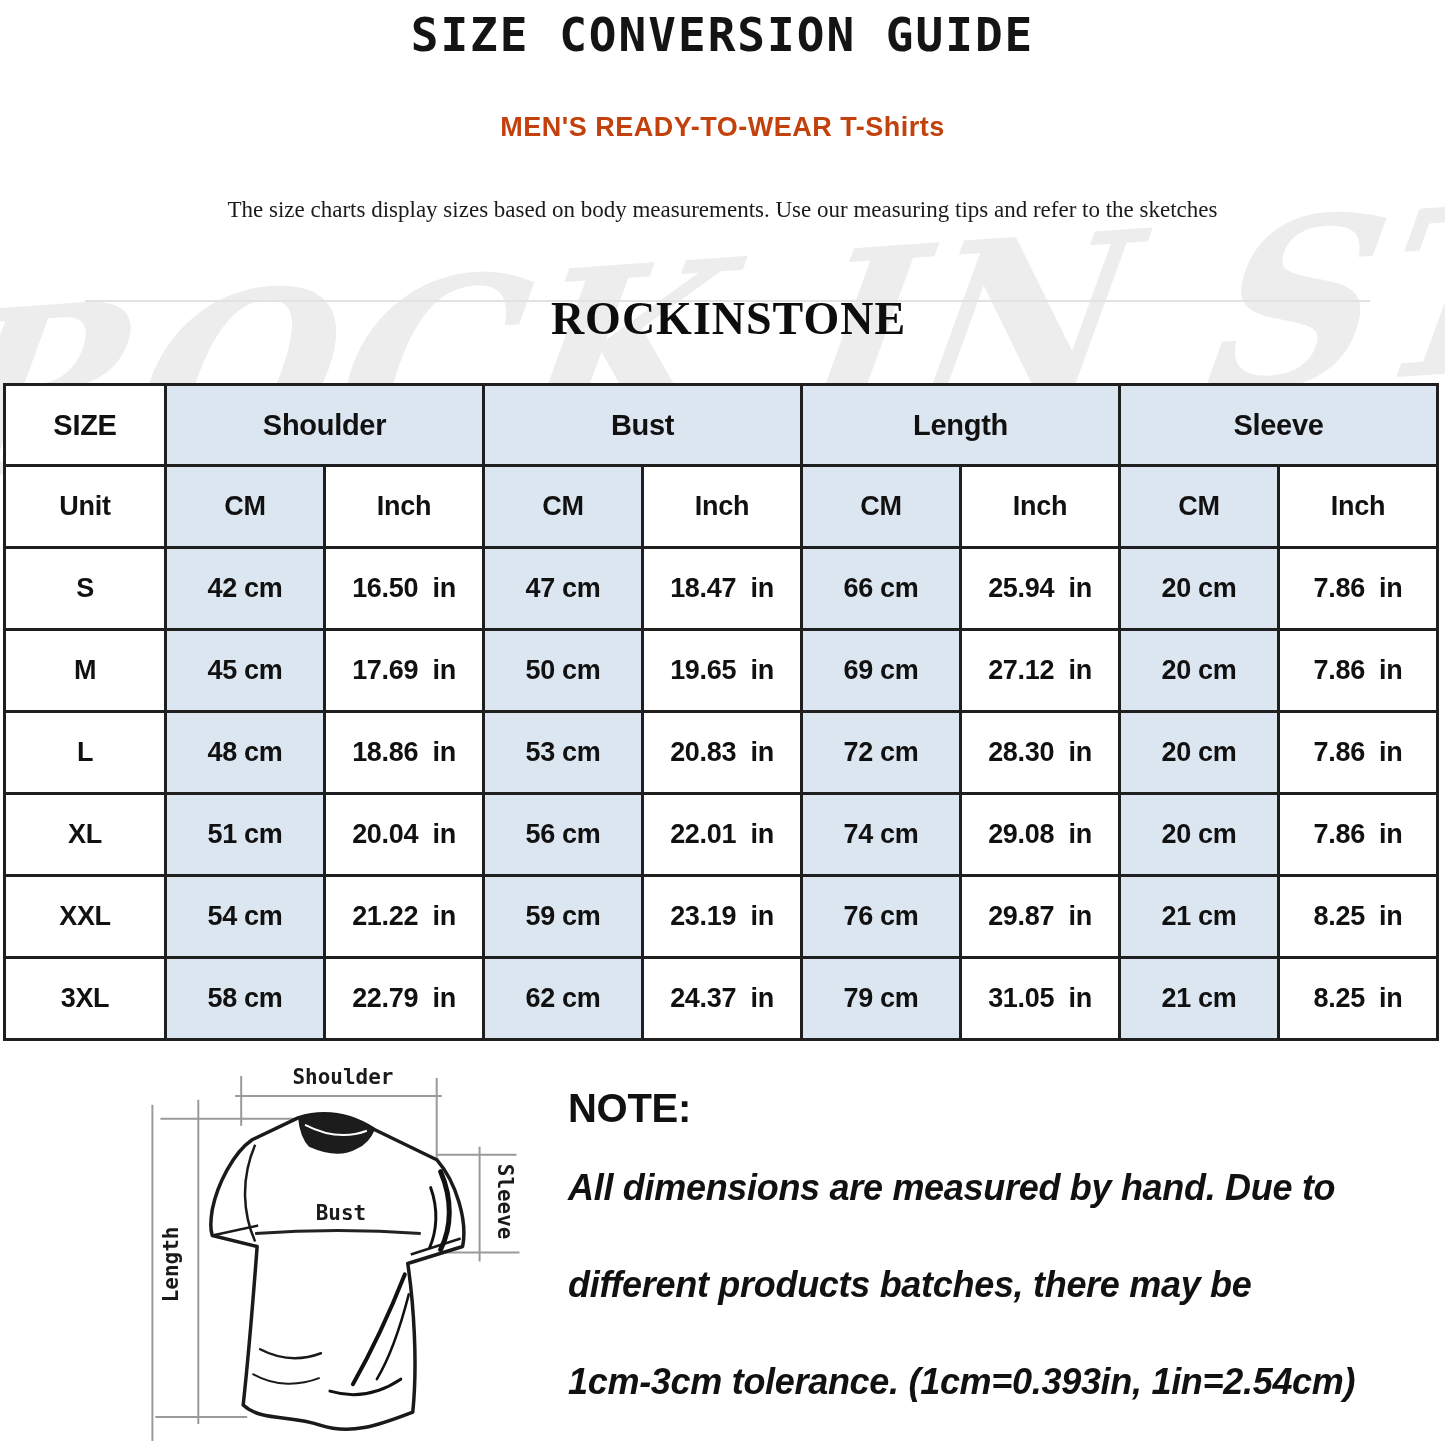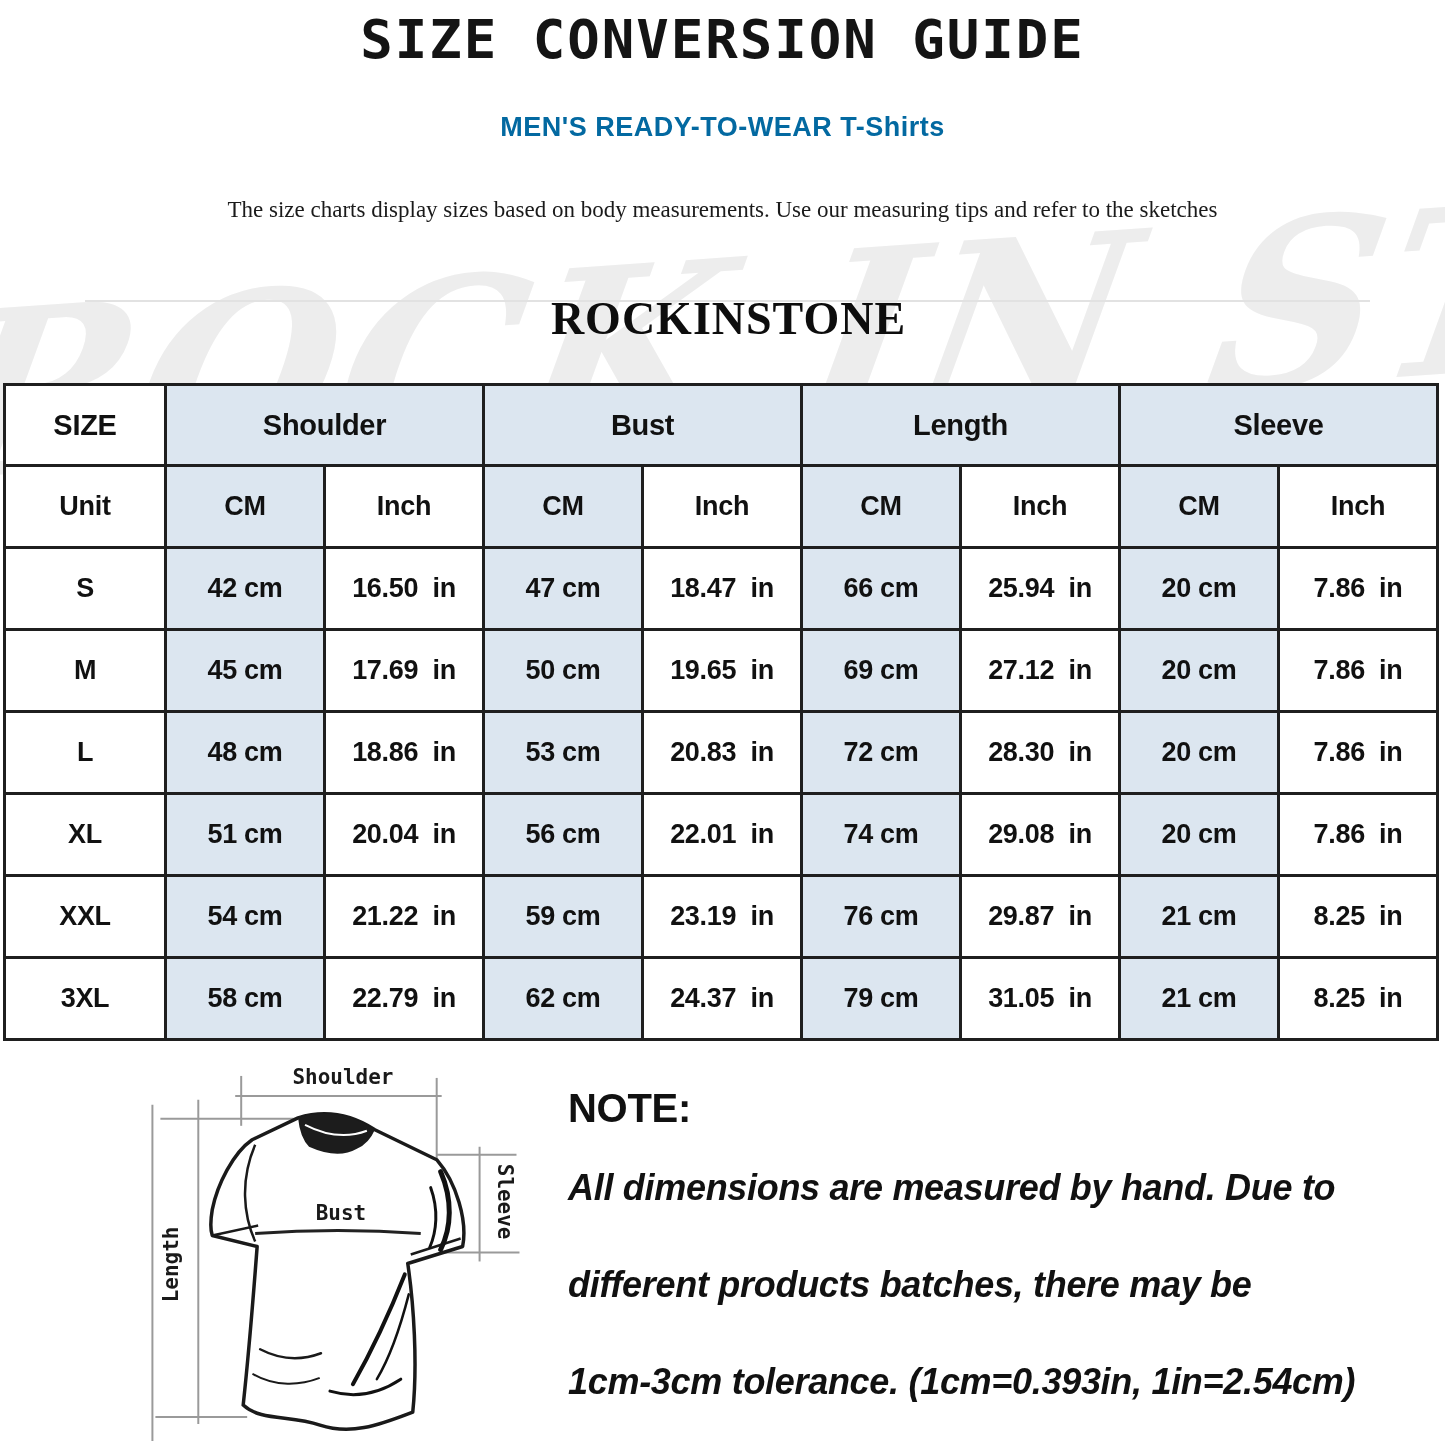--- a/index.html
+++ b/index.html
@@ -17,25 +17,25 @@
     transform:rotate(-4deg) skewX(-14deg);
   }
   .divider {
     position:absolute; left:85px; top:300px; width:1285px; height:2px;
     background:#e2e2e2; z-index:1;
   }
   
   .title {
     position:absolute; top:8px; left:0; width:100%; text-align:center; z-index:2;
     font-family:"DejaVu Sans Mono", monospace; font-weight:700;
-    font-size:54px; letter-spacing:2px; color:#141414;
+    font-size:46px; letter-spacing:2px; color:#141414;
   }
   .subtitle {
     position:absolute; top:112px; left:0; width:100%; text-align:center; z-index:2;
-    font-weight:700; font-size:27px; letter-spacing:0.5px; color:#0369a1;
+    font-weight:700; font-size:27px; letter-spacing:0.5px; color:#c2410c;
   }
   .desc {
     position:absolute; top:188px; left:0; width:100%; text-align:center; z-index:2;
     font-family:"Liberation Serif", serif; 
     font-size:23px; line-height:44px; color:#1a1a1a;
   }
   .brand {
     position:absolute; top:292px; left:0; width:100%; text-align:center; z-index:2;
     font-family:"Liberation Serif", serif; font-weight:700;
     font-size:46px; letter-spacing:1px; color:#0d0d0d;padding-left:6px;

